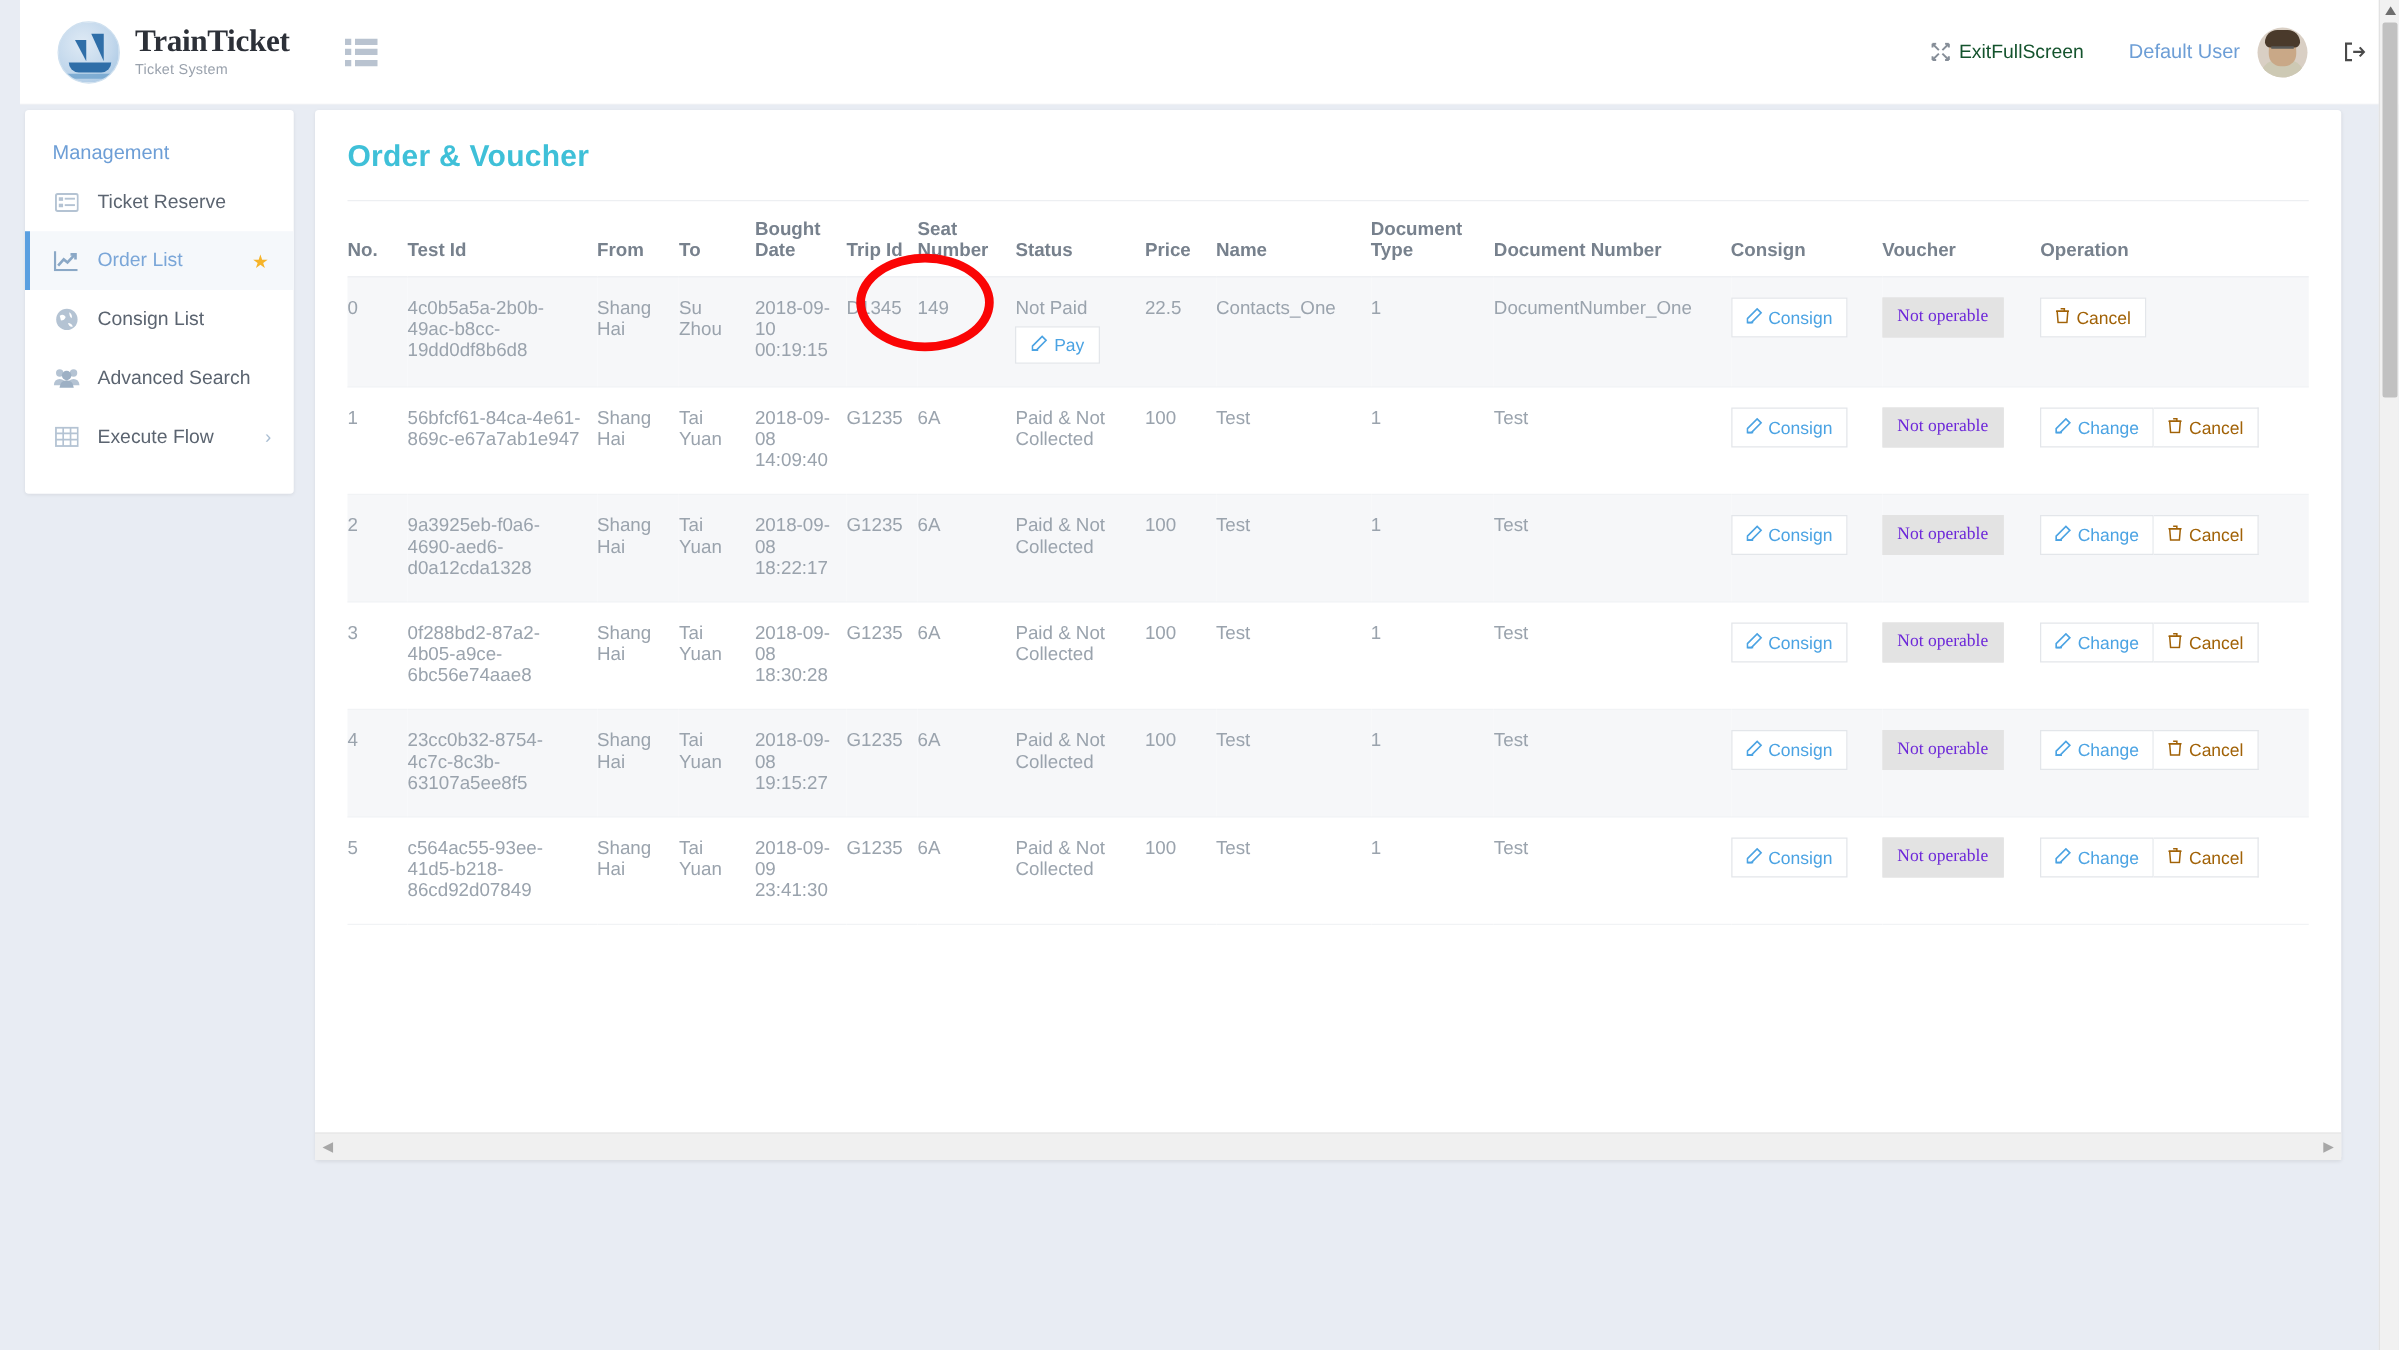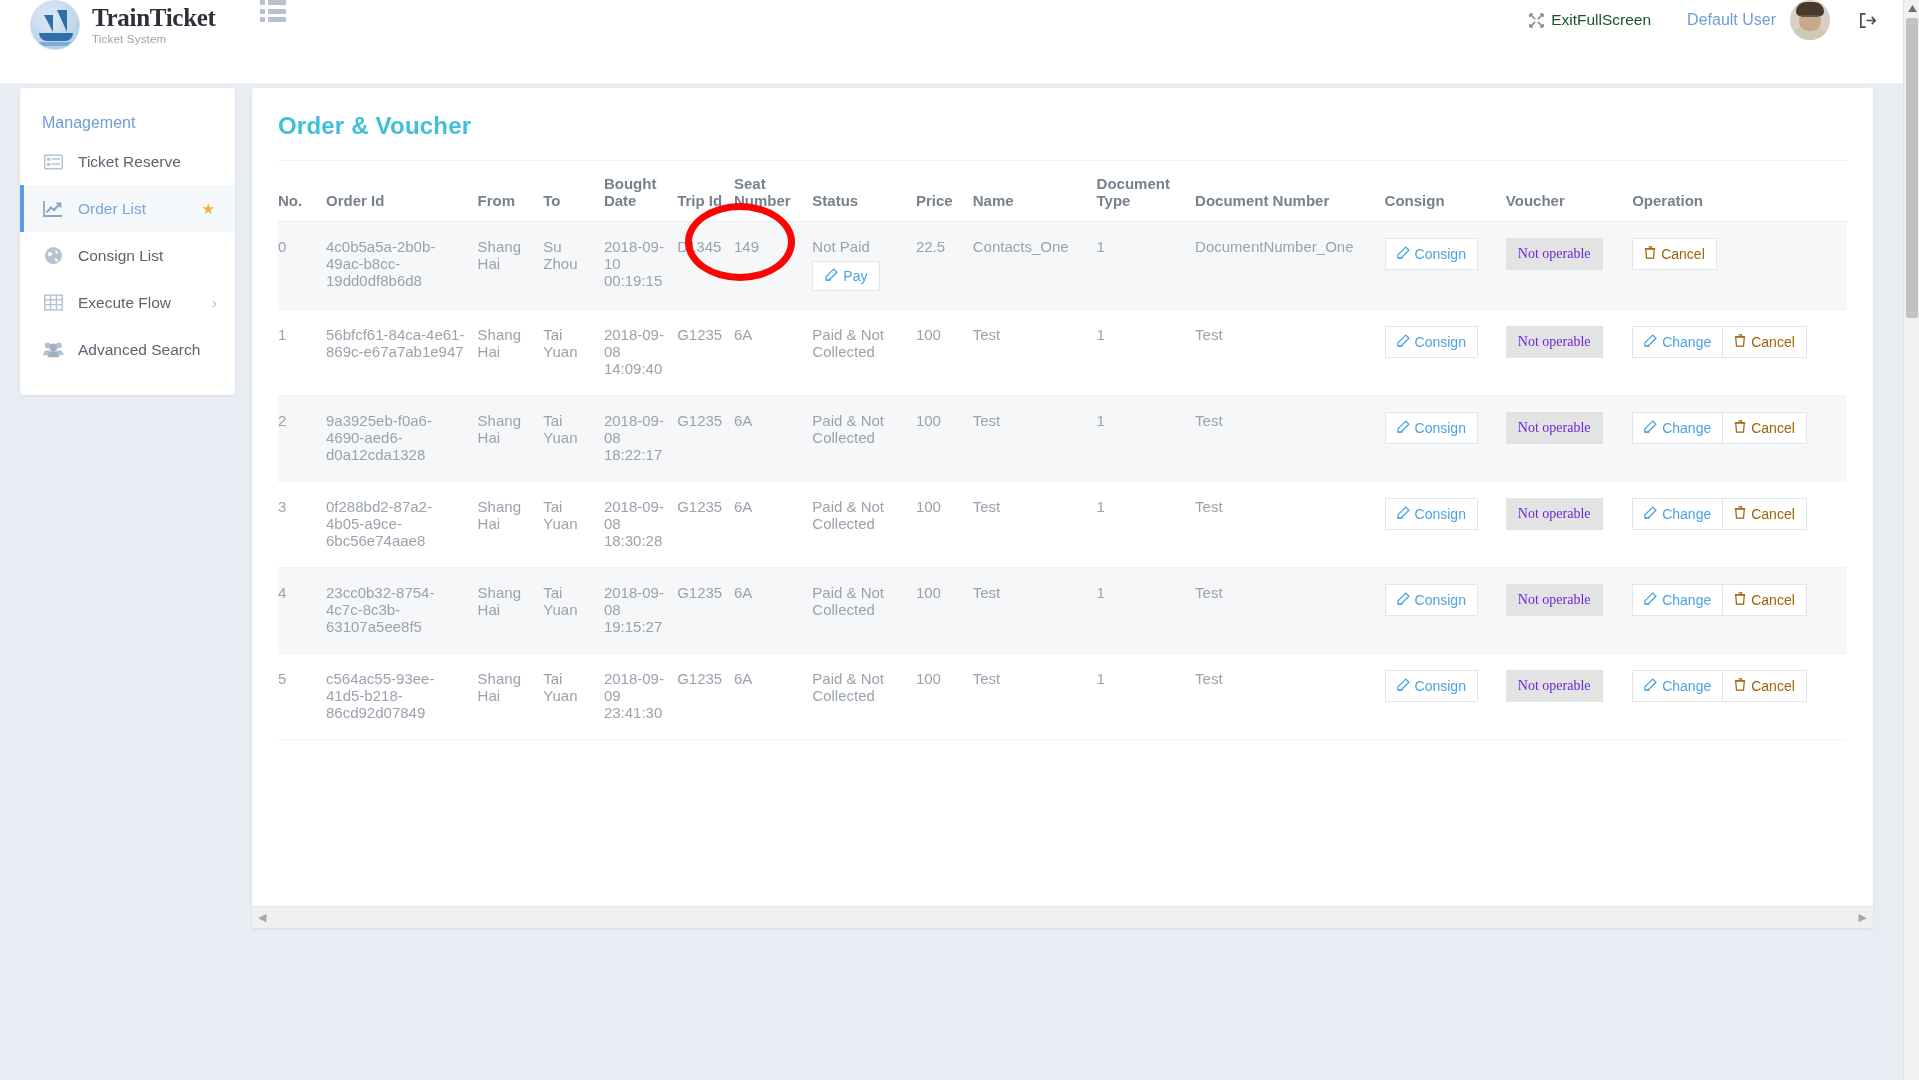--- a/index.html
+++ b/index.html
@@ -6,24 +6,24 @@
   html, body {
     margin: 0; padding: 0;
     width: 1919px; height: 1080px;
     background: #e8ecf3;
     font-family: "Liberation Sans", sans-serif;
     overflow: hidden;
   }
 
   
   #app-header {
-    position: absolute; top: 0; left: 0;
+    position: absolute; top: 0; left: 16px;
     width: 1903px; height: 84px;
     background: #ffffff;
-    display: flex; align-items: flex-start;
+    display: flex; align-items: center;
     border-bottom: 1px solid #eef0f4;
   }
   #brand { display: flex; align-items: center; margin-left: 30px; }
   #brand-logo {
     width: 50px; height: 50px; border-radius: 50%;
     background: radial-gradient(circle at 40% 35%, #dfeaf5 0%, #c3d8ec 55%, #9dc0e0 100%);
     border: 1px solid #cfe0ef;
     position: relative; overflow: hidden; flex: 0 0 auto;
   }
   #brand-logo .sail1 {
@@ -340,53 +340,53 @@
         <path d="M4 7 Q7 5 9 8 Q8 11 5 11 Z" fill="#fff"></path>
         <path d="M12 4 Q15 6 14 9 Q12 8 12 4 Z" fill="#fff"></path>
         <path d="M11 13 Q14 13 15 16 Q12 17 11 13 Z" fill="#fff"></path>
       </svg>
     </span>
     <span class="menu-label">Consign List</span>
   </div>
 
   <div class="menu-item">
     <span class="menu-icon">
-      <svg width="19" height="17" viewBox="0 0 20 17">
-        <rect x="0.8" y="0.8" width="18.4" height="15.4" stroke="#b4c3d3" stroke-width="1.5" fill="none"></rect>
-        <path d="M0.8 5.6 H19.2 M0.8 10.8 H19.2 M6.9 0.8 V16.2 M13.1 0.8 V16.2" stroke="#b4c3d3" stroke-width="1.4"></path>
-      </svg>
-    </span>
-    <span class="menu-label">Execute Flow</span>
-    <span class="menu-chevron">›</span>
-  </div>
-
-  <div class="menu-item">
-    <span class="menu-icon">
       <svg width="21" height="17" viewBox="0 0 22 17">
         <circle cx="5" cy="4.2" r="3.1" fill="#b4c3d3"></circle>
         <circle cx="16.6" cy="4.2" r="3.1" fill="#b4c3d3"></circle>
         <circle cx="10.8" cy="6.3" r="4" fill="#9db0c4"></circle>
         <path d="M0 14.5 Q0.5 9.2 5 9.2 Q9.5 9.2 10 14.5 Z" fill="#b4c3d3"></path>
         <path d="M11.6 14.5 Q12.1 9.2 16.6 9.2 Q21.1 9.2 21.6 14.5 Z" fill="#b4c3d3"></path>
         <path d="M4.8 16.5 Q5.4 10.2 10.8 10.2 Q16.2 10.2 16.8 16.5 Z" fill="#9db0c4"></path>
       </svg>
     </span>
     <span class="menu-label">Advanced Search</span>
   </div>
+
+  <div class="menu-item">
+    <span class="menu-icon">
+      <svg width="19" height="17" viewBox="0 0 20 17">
+        <rect x="0.8" y="0.8" width="18.4" height="15.4" stroke="#b4c3d3" stroke-width="1.5" fill="none"></rect>
+        <path d="M0.8 5.6 H19.2 M0.8 10.8 H19.2 M6.9 0.8 V16.2 M13.1 0.8 V16.2" stroke="#b4c3d3" stroke-width="1.4"></path>
+      </svg>
+    </span>
+    <span class="menu-label">Execute Flow</span>
+    <span class="menu-chevron">›</span>
+  </div>
 </div>
 
 <div id="main-panel">
   <div id="panel-title">Order &amp; Voucher</div>
   <div id="panel-divider"></div>
 
   <table id="order-table">
     <thead>
       <tr>
         <th class="c-no">No.</th>
-        <th class="c-orderid">Order Id</th>
+        <th class="c-orderid">Test Id</th>
         <th class="c-from">From</th>
         <th class="c-to">To</th>
         <th class="c-bought">Bought Date</th>
         <th class="c-trip">Trip Id</th>
         <th class="c-seat">Seat Number</th>
         <th class="c-status">Status</th>
         <th class="c-price">Price</th>
         <th class="c-name">Name</th>
         <th class="c-doctype">Document Type</th>
         <th class="c-docnum">Document Number</th>

